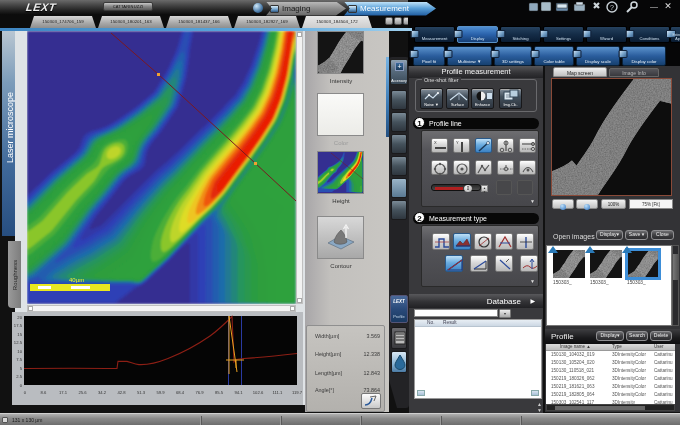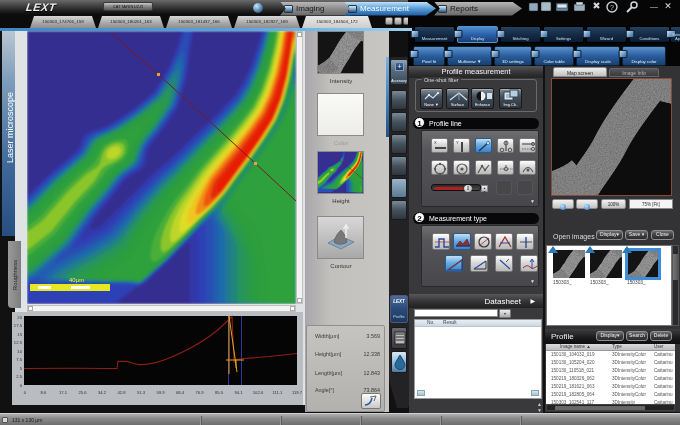--- a/index.html
+++ b/index.html
@@ -75,23 +75,22 @@
 
 #statusbar{left:0;top:413px;width:680px;height:12px;background:linear-gradient(#b0b0b0,#8a8a8a 40%,#6e6e6e);border-top:1px solid #cfcfcf;color:#1a1a1a;font-size:5px;}
 </style></head>
 <body>
 <div id="app">
 
 <div class="abs" id="topbar"></div>
 <div class="abs" id="lext">LEXT</div>
 <div class="abs" id="userbtn">CATTARINUZZI</div>
 
-<div class="abs navtab" style="left:280px;width:80px;background:linear-gradient(#b8b8b8,#8a8a8a 50%,#666);clip-path:polygon(0 0,70px 0,80px 50%,70px 100%,0 100%,6px 50%);"><span class="ic"></span>Imaging</div>
+<div class="abs navtab" style="left:266px;width:80px;background:linear-gradient(#b8b8b8,#8a8a8a 50%,#666);clip-path:polygon(0 0,70px 0,80px 50%,70px 100%,0 100%,6px 50%);"><span class="ic"></span>Imaging</div>
 <div class="abs navtab" style="left:344px;width:92px;background:linear-gradient(#bfe2f8,#5aa0d8 45%,#1e5a9e);color:#fff;clip-path:polygon(0 0,82px 0,92px 50%,82px 100%,0 100%,6px 50%);"><span class="ic"></span>Measurement</div>
-<div class="abs navtab" style="left:434px;width:88px;background:linear-gradient(#b8b8b8,#8a8a8a 50%,#666);clip-path:polygon(0 0,78px 0,88px 50%,78px 100%,0 100%,6px 50%);"><span class="ic"></span>Reports</div>
 <div class="abs" style="left:253px;top:3px;width:10px;height:10px;border-radius:50%;background:radial-gradient(circle at 35% 30%,#cfe8f8,#4a7aa8 60%,#1a3a5a);"></div>
 
 <div class="abs" id="topicons" style="z-index:5;">
   <svg width="120" height="14" viewBox="0 0 120 14" style="position:absolute;left:528px;top:0;">
     <g fill="#b9c4cc" stroke="#222" stroke-width="0.5">
       <rect x="1" y="3" width="9" height="8" rx="1" fill="#8fa8bc"></rect>
       <rect x="13" y="2" width="10" height="9" rx="1" fill="#a8bcc8"></rect>
       <rect x="28" y="3" width="12" height="8" rx="1" fill="#6a8aa8"></rect>
       <rect x="29" y="4" width="10" height="4" fill="#d8e8f2"></rect>
       <g transform="translate(46,2)">
@@ -527,21 +526,21 @@
         </div>
     <div class="pbtn mt" style="left:98px;top:29px;">
           <svg width="18" height="17">
             <path d="M2 12 Q6 8 9 11 T16 10" stroke="#a03030" stroke-width="1" fill="none"></path>
             <path d="M11 13 V4 M9 6 L11 3 L13 6" stroke="#2a4a9a" stroke-width="1" fill="none"></path>
           </svg>
         </div>
     <div class="abs" style="right:3px;bottom:2px;color:#ddd;font-size:5px;">▼</div>
   </div>
   <div class="abs" style="left:0;top:228px;width:134px;height:14px;background:linear-gradient(#58585b,#333336 55%,#212124);color:#fff;font-size:8px;">
-        <span style="position:absolute;right:22px;top:3px;">Datasheet</span>
+        <span style="position:absolute;right:22px;top:3px;">Database</span>
         <span style="position:absolute;right:8px;top:3px;font-size:6px;">▶</span>
       </div>
   <div class="abs" style="left:5px;top:243px;width:84px;height:8px;background:#fff;border:1px solid #888;"></div>
   <div class="abs" style="left:90px;top:243px;width:12px;height:9px;background:linear-gradient(#eee,#aaa);border:1px solid #777;border-radius:1px;font-size:4px;text-align:center;color:#333;line-height:8px;">▾</div>
   <div class="abs" style="left:5px;top:253px;width:128px;height:80px;background:#fff;border:1px solid #999;">
     <div style="position:absolute;left:0;top:0;right:0;height:7px;background:linear-gradient(#e8eef4,#cdd8e4);border-bottom:1px solid #b8c4d0;font-size:4.8px;color:#445;">
           <span style="position:absolute;left:12px;">No.</span>
           <span style="position:absolute;left:28px;">Result</span>
         </div>
     <div style="position:absolute;left:2px;bottom:2px;width:8px;height:6px;background:linear-gradient(#d8e4f0,#a8c0d8);border:1px solid #8aa;"></div>

